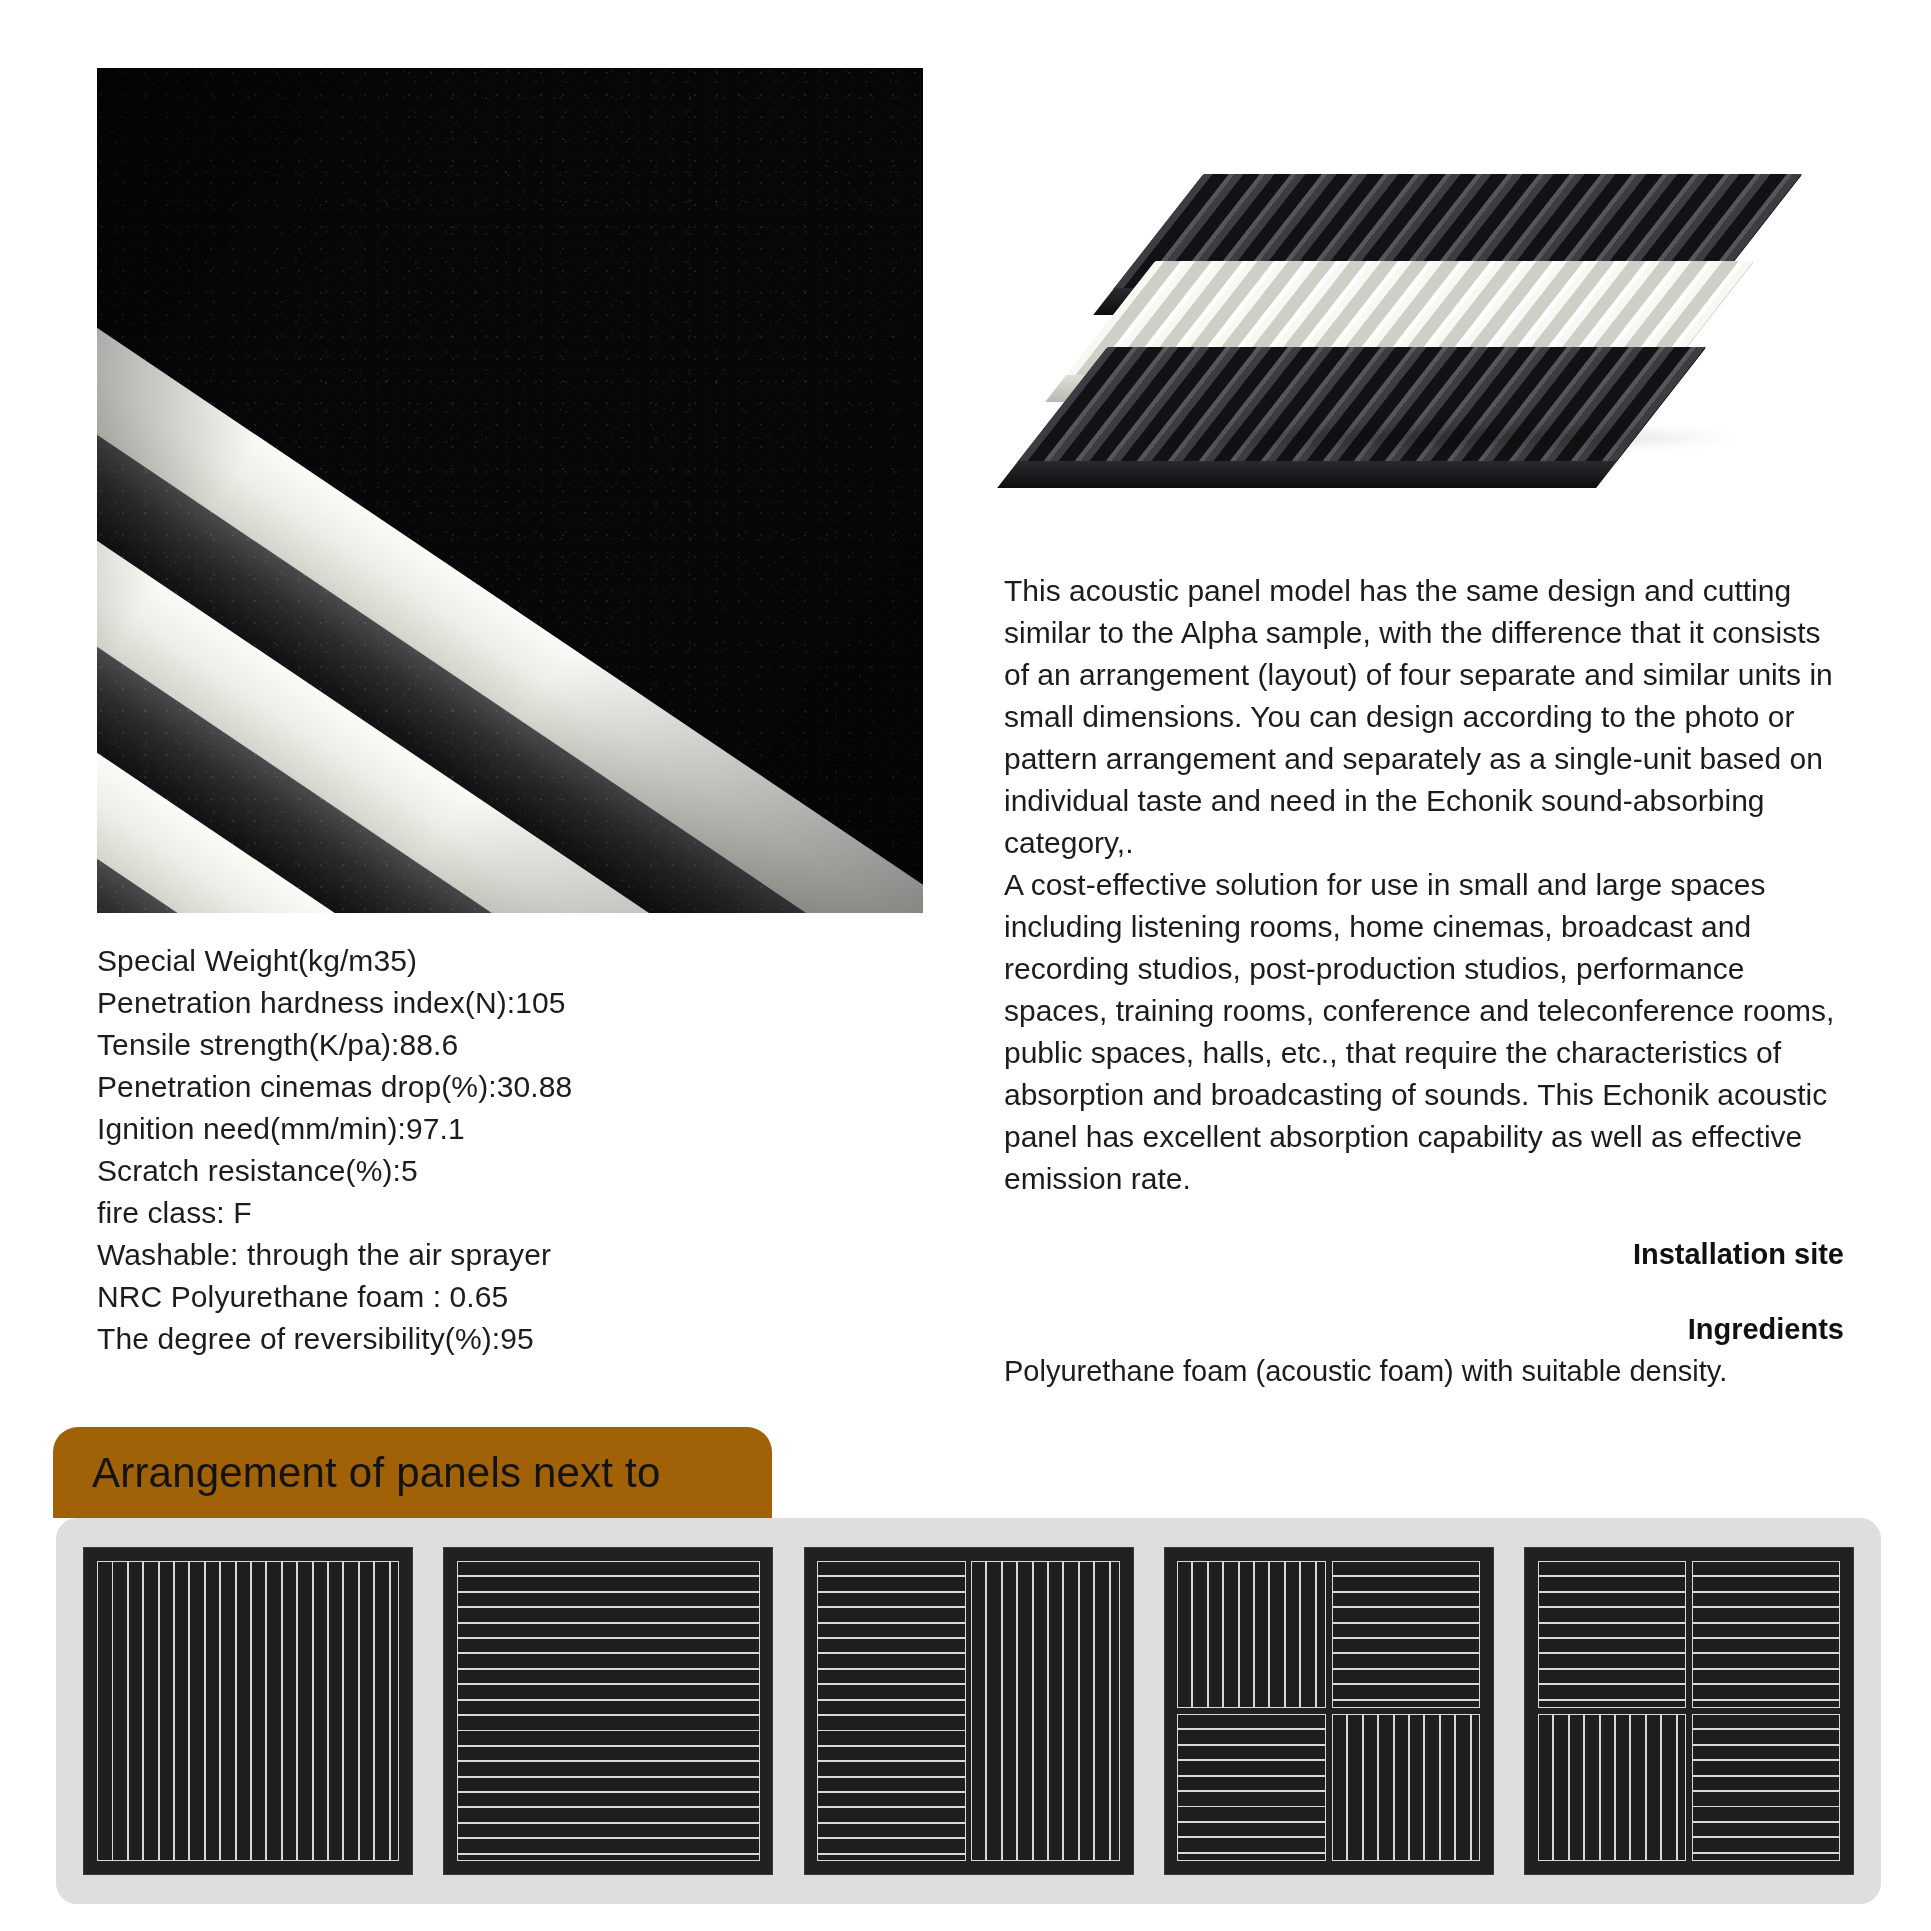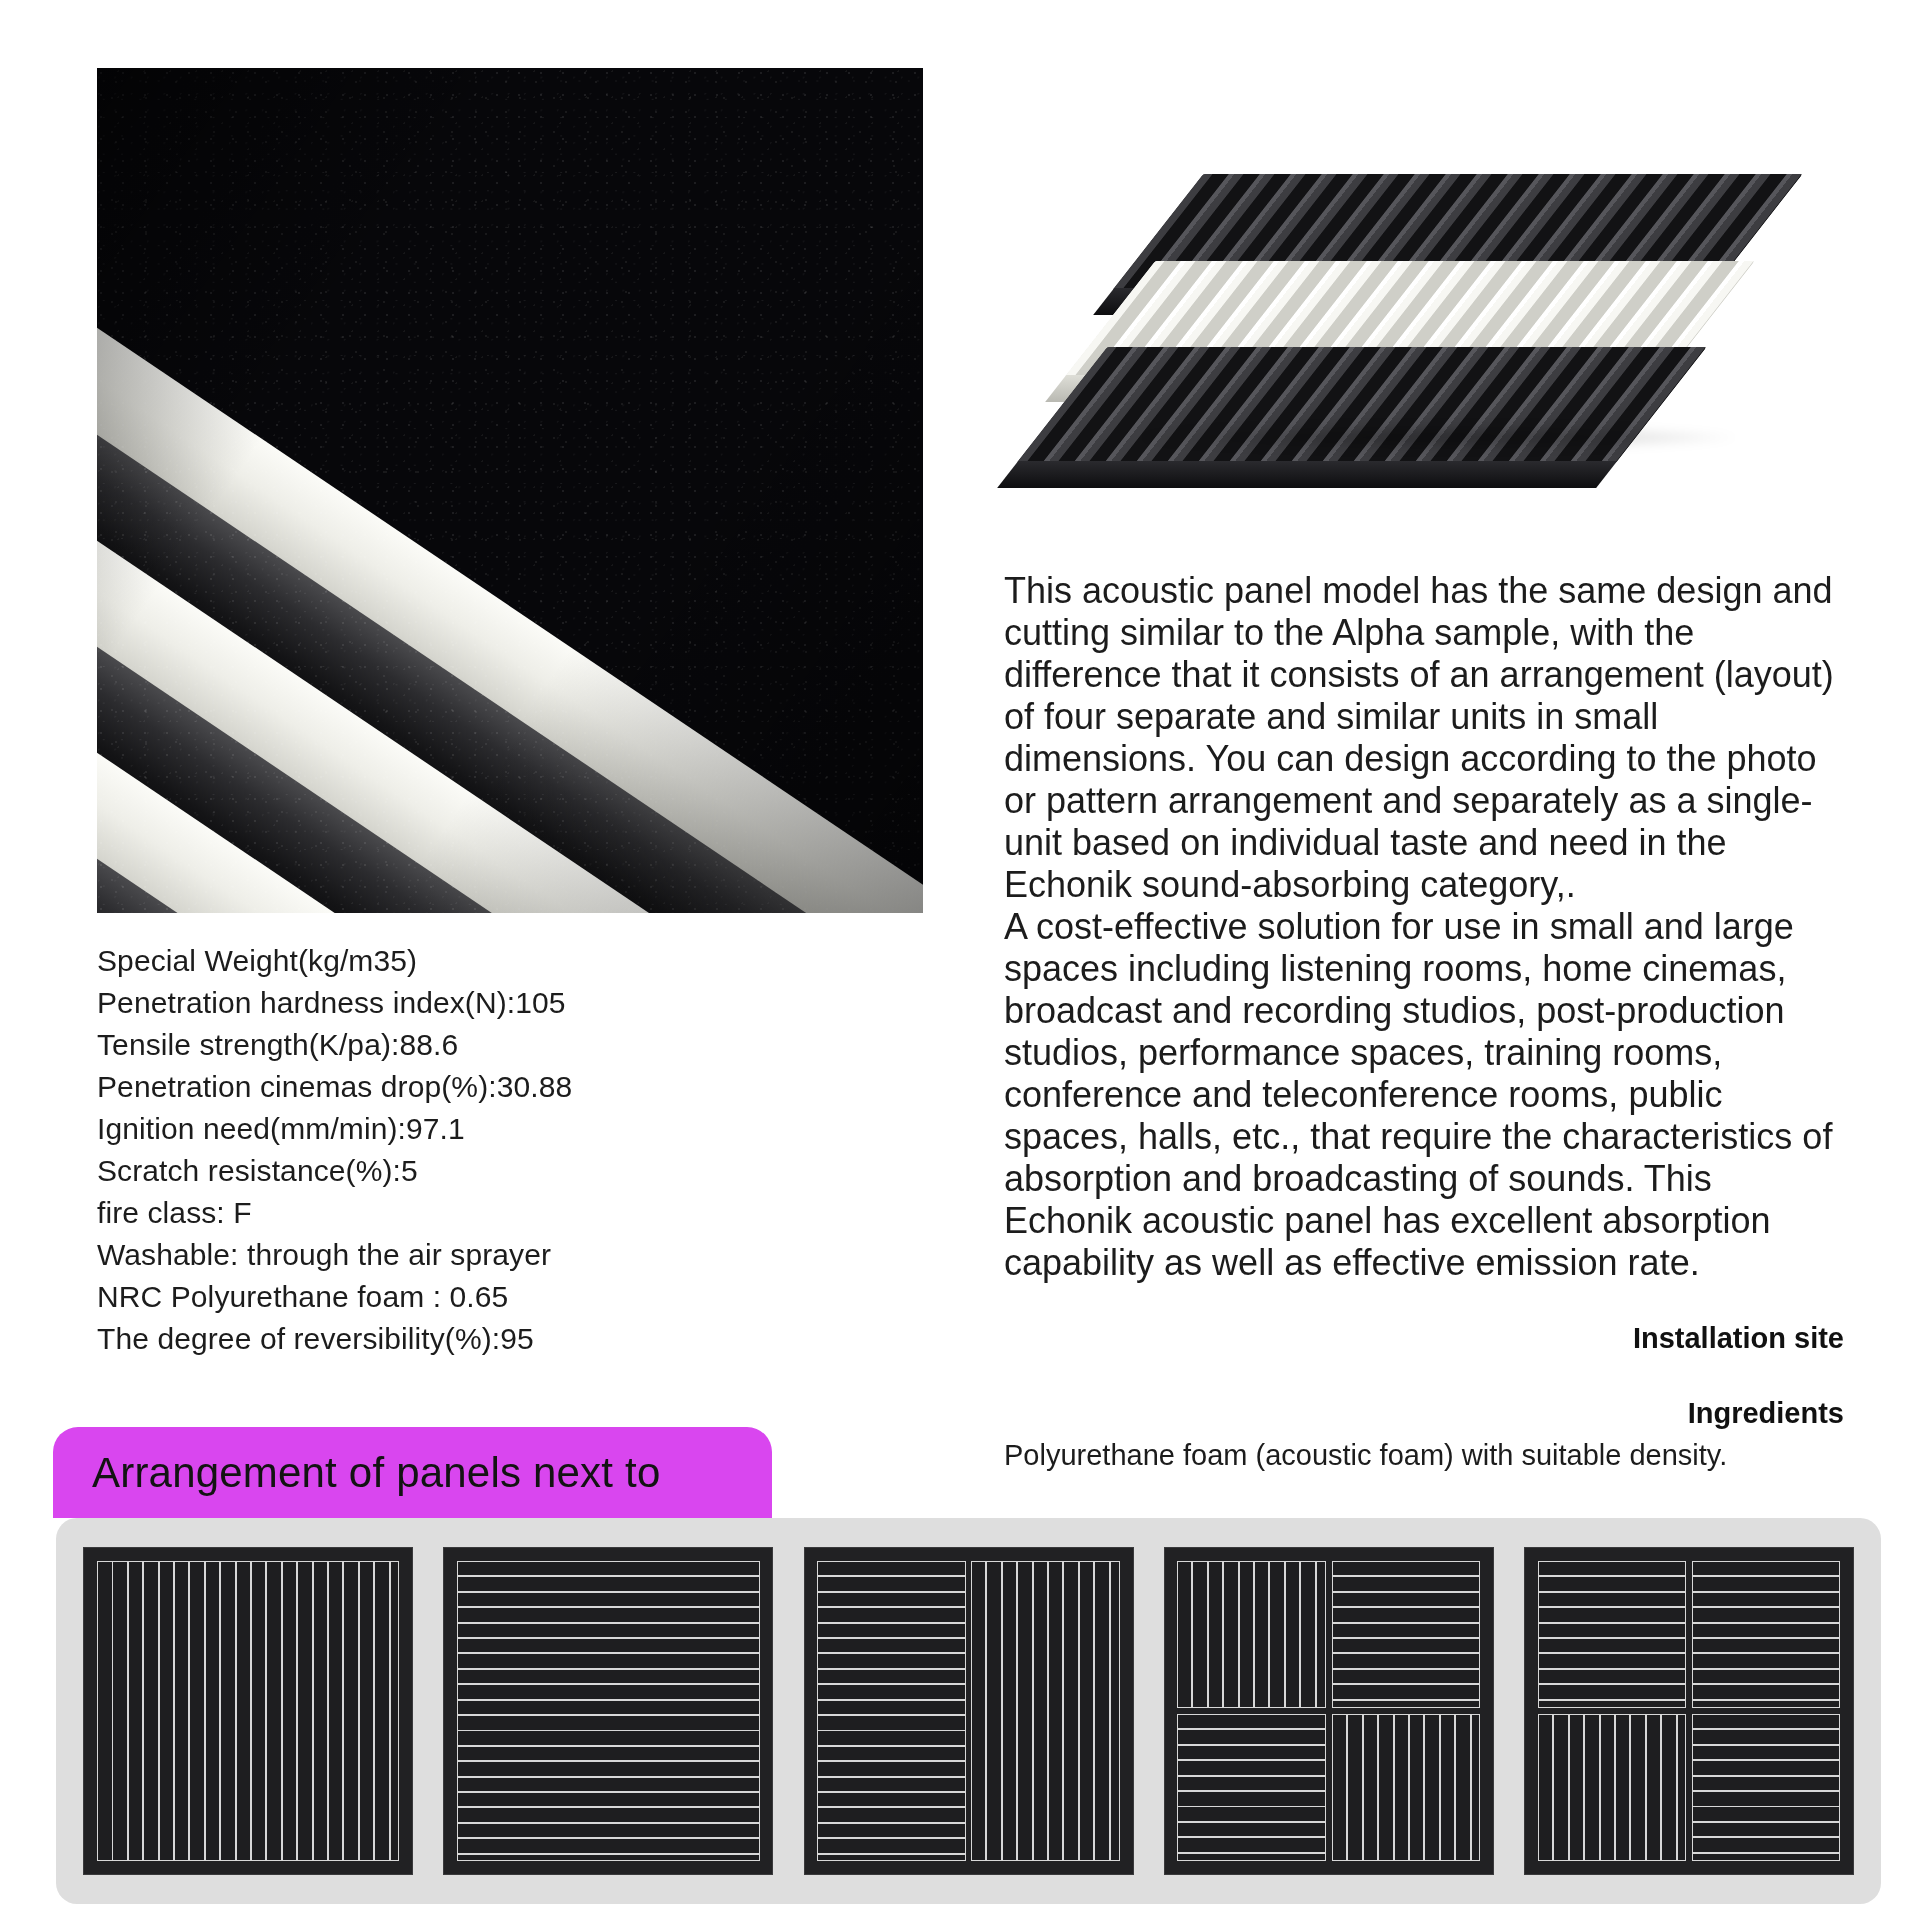--- a/index.html
+++ b/index.html
@@ -113,21 +113,21 @@
   .slab.dark .edge { background: linear-gradient(180deg,#2a2a2e,#0d0d0f); }
   .slab.light .edge { background: linear-gradient(180deg,#dedeD7,#b9b9b2); }
   .shadow-blur {
     position: absolute; left: 116px; bottom: -5.8px; width: 599px; height: 25px;
     background: radial-gradient(ellipse at center, rgba(0,0,0,.28) 0%, rgba(0,0,0,0) 72%);
     filter: blur(4.8px);
   }
 
   
   .body-para {
-    font-size: 36px;
+    font-size: 30px;
     line-height: 42px;
     color: #1c1c1c;
     margin: 0;
   }
   .section-head {
     font-size: 29px;
     line-height: 42px;
     font-weight: bold;
     color: #111111;
     margin: 33px 0 0 0;
@@ -138,21 +138,21 @@
     line-height: 42px;
     color: #1c1c1c;
     margin: 0;
   }
 
   
   .banner {
     position: absolute;
     left: 53px; top: 1427px;
     width: 719px; height: 91px;
-    background: #d946ef;
+    background: #a16207;
     border-radius: 25px 25px 0 0;
     display: flex; align-items: center;
     padding-left: 39px;
     z-index: 3;
   }
   .banner-title {
     font-size: 42px;
     color: #131313;
     letter-spacing: 0.2px;
     white-space: nowrap;

